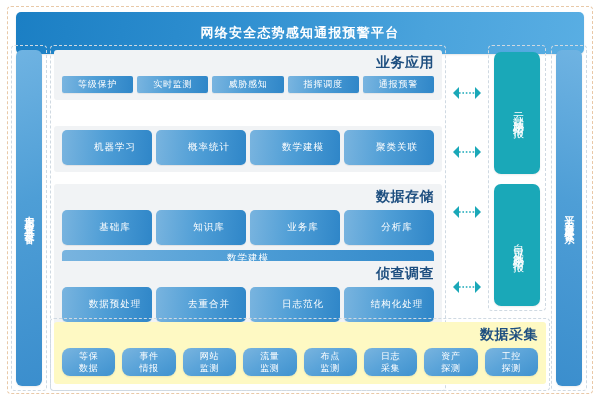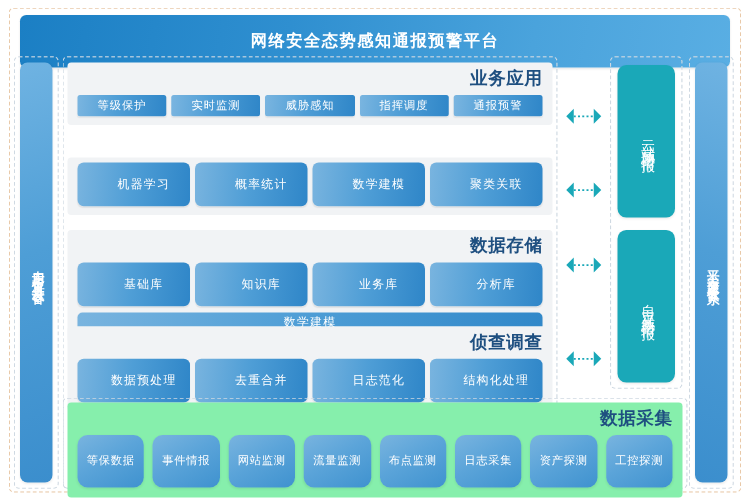--- a/index.html
+++ b/index.html
@@ -138,35 +138,35 @@
     display: flex; align-items: center; justify-content: center;
     margin-top: 5px;
     box-shadow: 0 1px 1px rgba(0,0,0,0.07);
   }
 
   
   .collect-panel {
     position: absolute;
     left: 54px;
     width: 492px;
-    background: #86efac;
+    background: #fef9c3;
     border-radius: 3px;
     padding: 4px 8px 8px 8px;
   }
   .collect-row { display: flex; gap: 7px; }
   .tile {
     flex: 1 1 0;
-    height: 42px;
+    height: 28px;
     border-radius: 8px;
     background: linear-gradient(150deg, #79b4df 0%, #5ba4d9 45%, #3f92cf 100%);
     color: #ffffff;
     font-size: 9px;
     line-height: 12px;
     letter-spacing: 0.6px;
-    display: flex; flex-direction: row;
+    display: flex; flex-direction: column;
     align-items: center; justify-content: center;
     box-shadow: 0 1px 2px rgba(0,0,0,0.08);
   }
 
   .collect-dash {
     position: absolute;
     left: 50px; top: 318px;
     width: 500px; height: 73px;
     border: 1px dashed #cfd9e2;
     border-radius: 4px;

